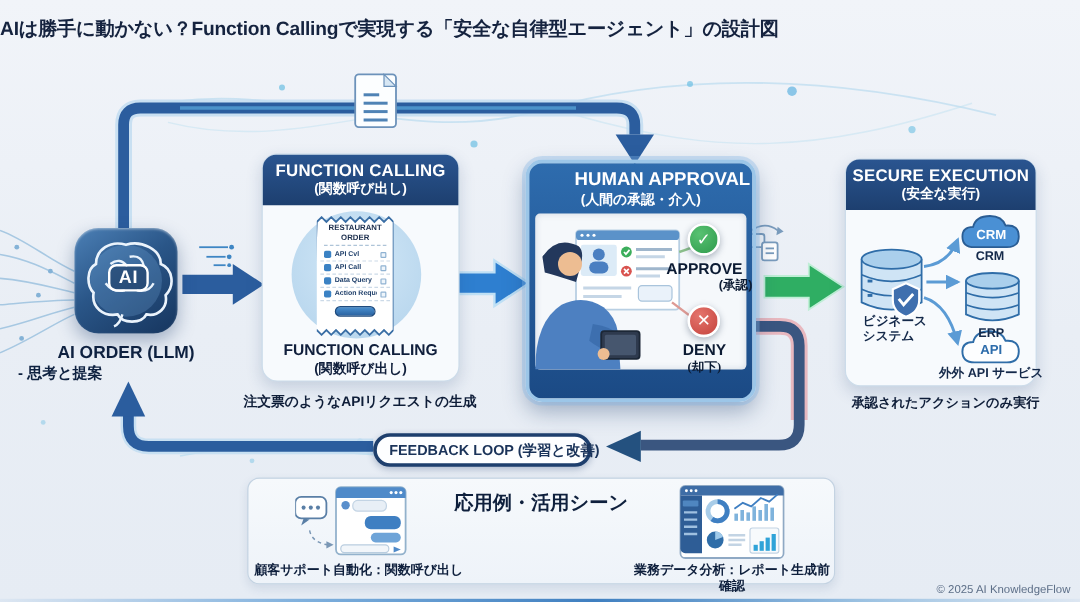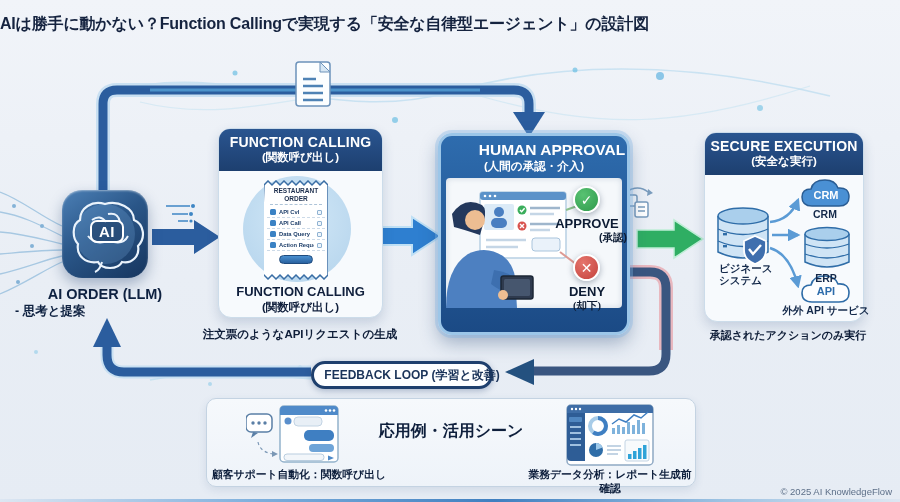--- a/index.html
+++ b/index.html
@@ -85,21 +85,21 @@
   
   .fb-pill { left:311px; top:361px; width:182px; height:28px; background:#fdfeff;
     border:3.5px solid #1e3f6d; border-radius:15px; display:flex; align-items:center; justify-content:center;
     box-shadow:0 2px 6px rgba(30,60,110,.3);padding-left:20px; }
   .fb-pill span { font-size:12px; font-weight:700; color:#1a3359; white-space:nowrap; }
 
   
   .ex-box { left:206px; top:398px; width:490px; height:89px;
     background:linear-gradient(180deg,#f6f9fc,#eef3f9); border:1.5px solid #c4d3e2; border-radius:10px;
     box-shadow:0 3px 8px rgba(50,80,130,.12); }
-  .ex-title { left:346px; top:409px; width:210px; text-align:center; font-size:16px; font-weight:700; color:#0e1f3c;margin-top:12px; }
+  .ex-title { left:346px; top:409px; width:210px; text-align:center; font-size:16px; font-weight:700; color:#0e1f3c; }
   .ex-subtitle { left:336px; top:430px; width:230px; text-align:center; font-size:12.5px; font-weight:700; color:#0e1f3c; }
   .ex-left-caption { left:206px; top:468px; width:186px; text-align:center; font-size:10.8px; font-weight:700; color:#0e1f3c; }
   .ex-right-caption { left:524px; top:468px; width:172px; text-align:center; font-size:10.8px; font-weight:700; color:#0e1f3c; }
   .chat-svg { left:246px; top:404px; width:96px; height:62px; }
   .dash-svg { left:566px; top:404px; width:88px; height:62px; }
 
   .copyright { left:770px; top:486px; width:122px; text-align:right; font-size:9.5px; color:#5d6f88; }
   .bottom-strip { left:0; bottom:0; width:900px; height:3px;
     background:linear-gradient(90deg,rgba(170,200,230,.15),#7fb0dd 28%,#3f7fc0 55%,#9cc2e2 80%,rgba(170,200,230,.15)); }
 </style>

